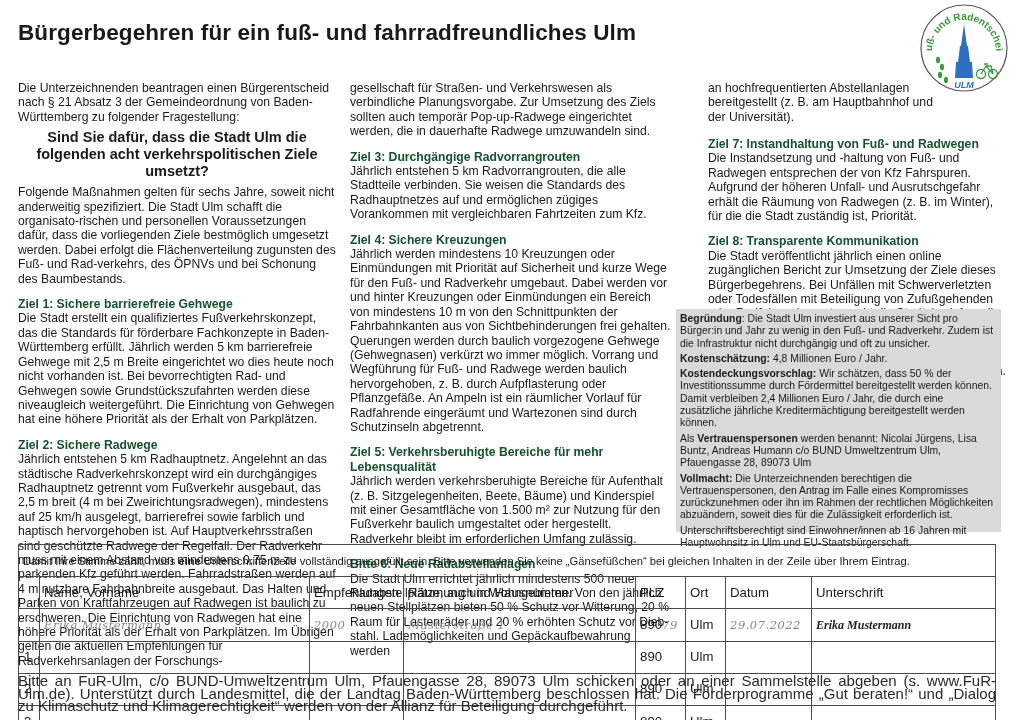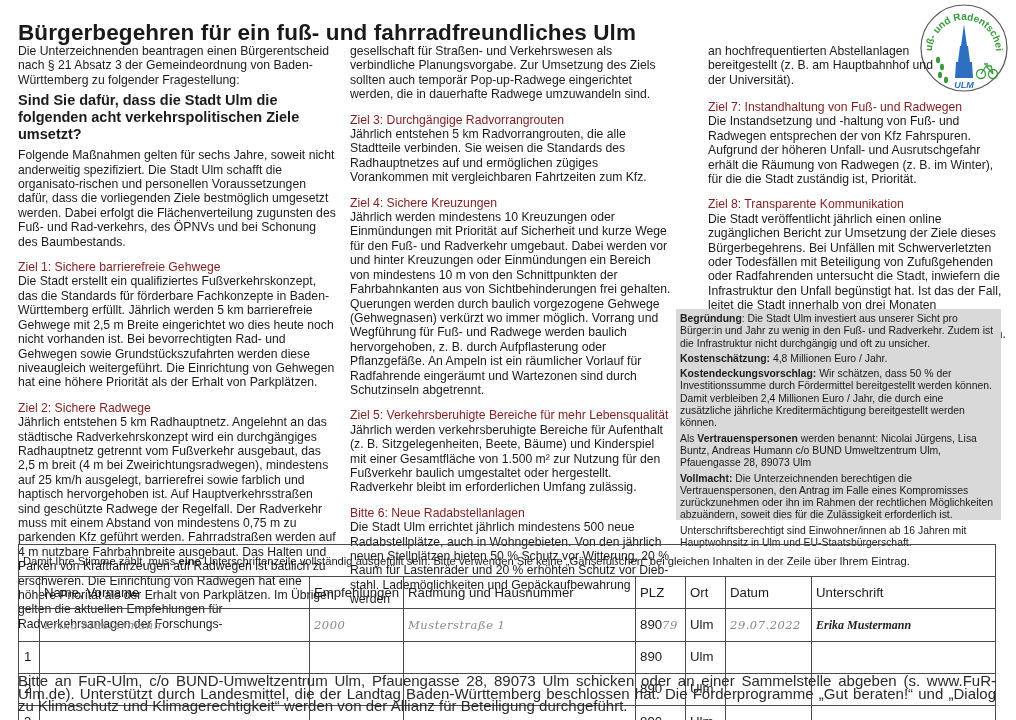--- a/index.html
+++ b/index.html
@@ -1,27 +1,27 @@
 <!DOCTYPE html>
 <html><head>
 <meta charset="utf-8">
 <style>
   html, body { margin:0; padding:0; background:#ffffff; }
   body { width:1016px; height:720px; position:relative; overflow:hidden; font-family:"Liberation Sans", sans-serif; color:#1a1a1a; }
   .title { position:absolute; left:18px; top:20px; font-size:22.5px; font-weight:bold; letter-spacing:0.1px; margin:0; white-space:nowrap; }
-  .col { position:absolute; font-size:12.2px; line-height:14.4px; }
+  .col { position:absolute; font-size:12.2px; line-height:14.4px;margin-top:37px; }
   .col1 { left:18px; top:44px; width:318px; }
   .col2 { left:350px; top:44px; width:322px; }
   .col3 { left:708px; top:44px; width:300px; }
   .col p { margin:0; }
-  .question { font-weight:bold; font-size:14.5px; line-height:17px; text-align:left; margin:5px 0 5px 0 !important; }
-  .goal-head { color:#7f1d1d; font-weight:normal; margin-top:6px !important; }
+  .question { font-weight:bold; font-size:14.5px; line-height:17px; text-align:center; margin:5px 0 5px 0 !important; }
+  .goal-head { color:#14532d; font-weight:bold; margin-top:6px !important; }
   .gap { height:5px; }
   .logo { position:absolute; left:918px; top:2px; width:92px; height:92px; }
-  .greybox { position:absolute; left:676px; top:309px; width:317px; height:207px; background:#d9d9d9; padding:4px 4px 0 4px; font-size:10.4px; line-height:12.3px; }
+  .greybox { position:absolute; left:676px; top:309px; width:317px; height:207px; background:#d9d9d9; padding:4px 4px 12px 4px; font-size:10.4px; line-height:12.3px; }
   .greybox p { margin:0 0 3px 0; }
   .greybox b { font-weight:bold; }
   table.sig { position:absolute; left:18px; top:544px; width:978px; border-collapse:collapse; font-size:13.2px; }
   table.sig td { border:1px solid #4a4a4a; padding:8px 4px; height:15.2px; line-height:14px; white-space:nowrap; overflow:hidden; }
   table.sig td.num { width:13px; padding:0 2px 0 5px; }
   .notice { font-size:11.2px; }
   .hand { font-family:"DejaVu Serif", serif; font-style:italic; color:#888888; font-size:11.5px; letter-spacing:0.5px; }
   .sigscript { font-family:"Liberation Serif", serif; font-style:italic; font-weight:bold; color:#222; font-size:12px; }
   .footer { position:absolute; left:18px; top:675px; width:978px; font-size:15px; line-height:12.5px; text-align:justify; color:#2a2a2a; }
 </style>

